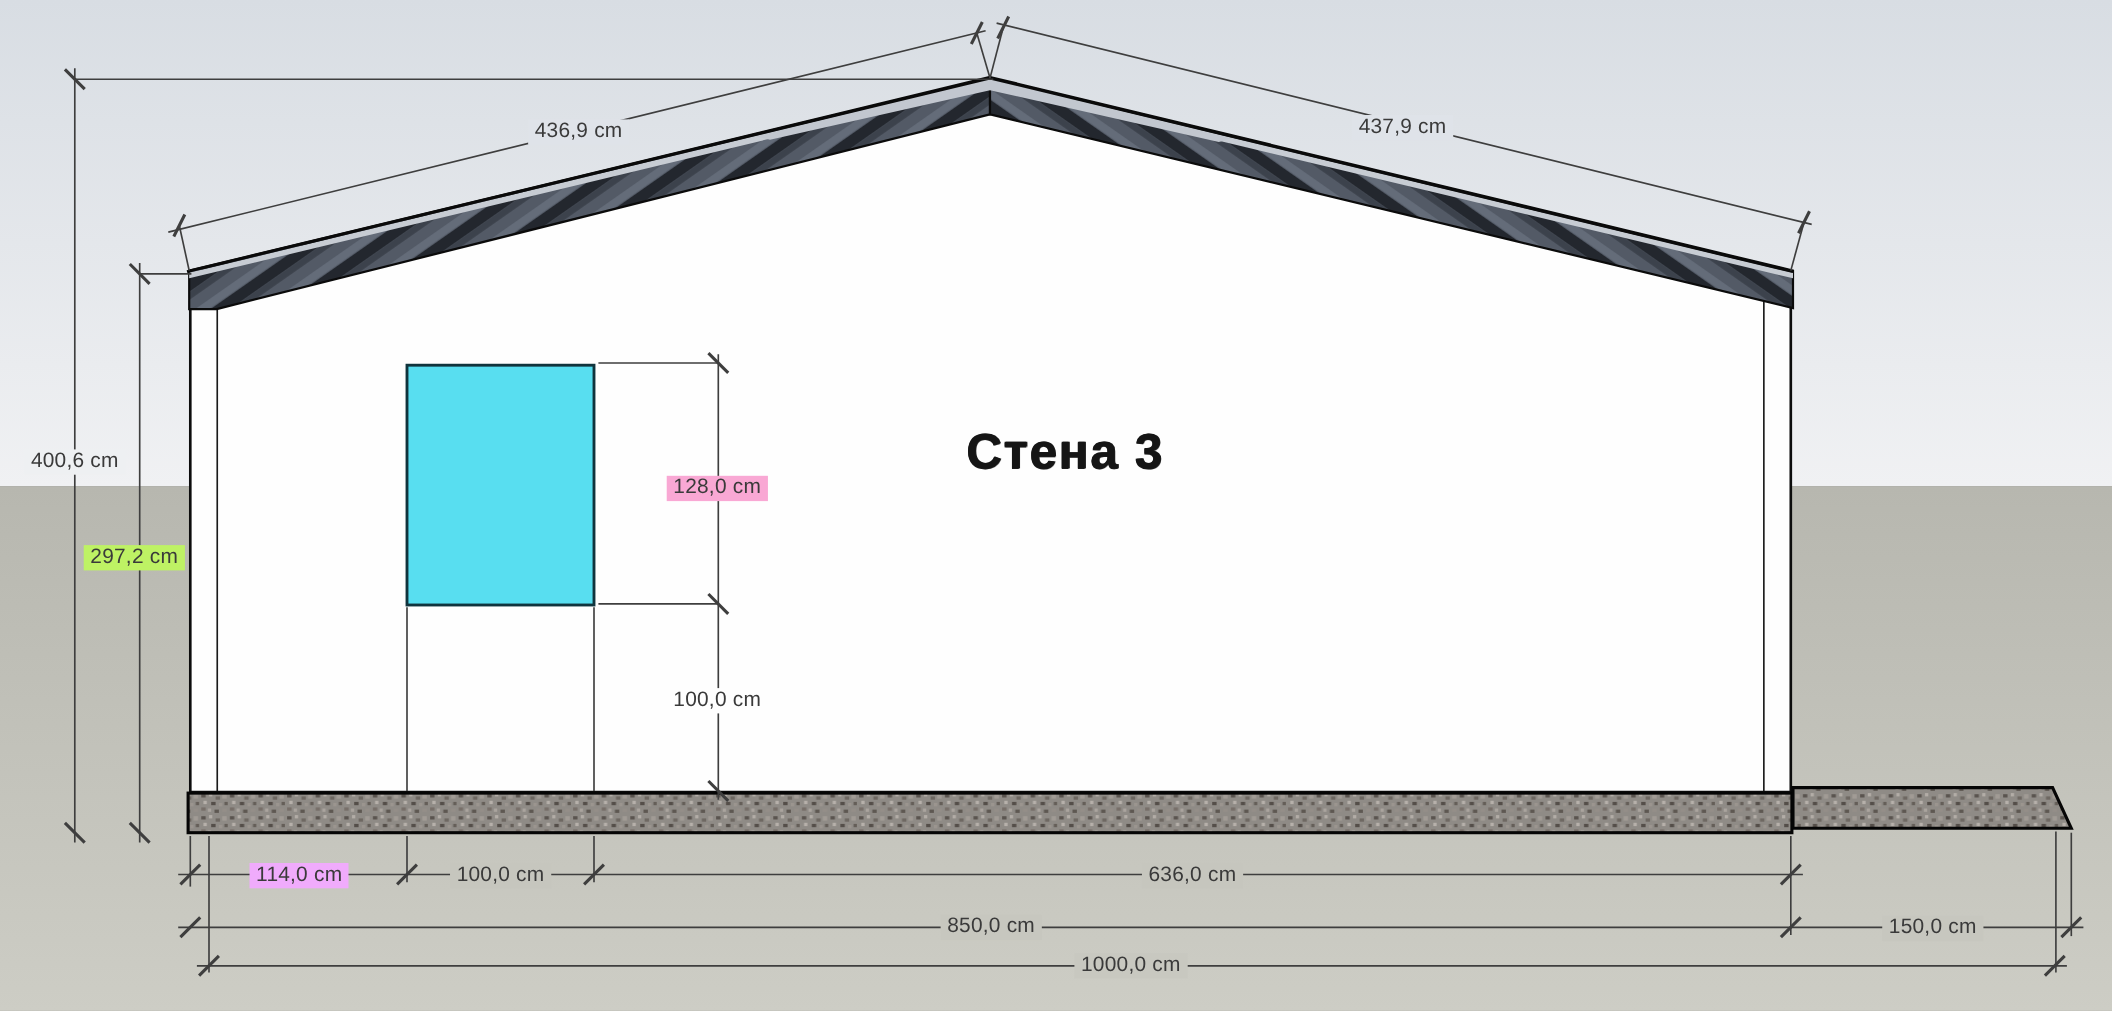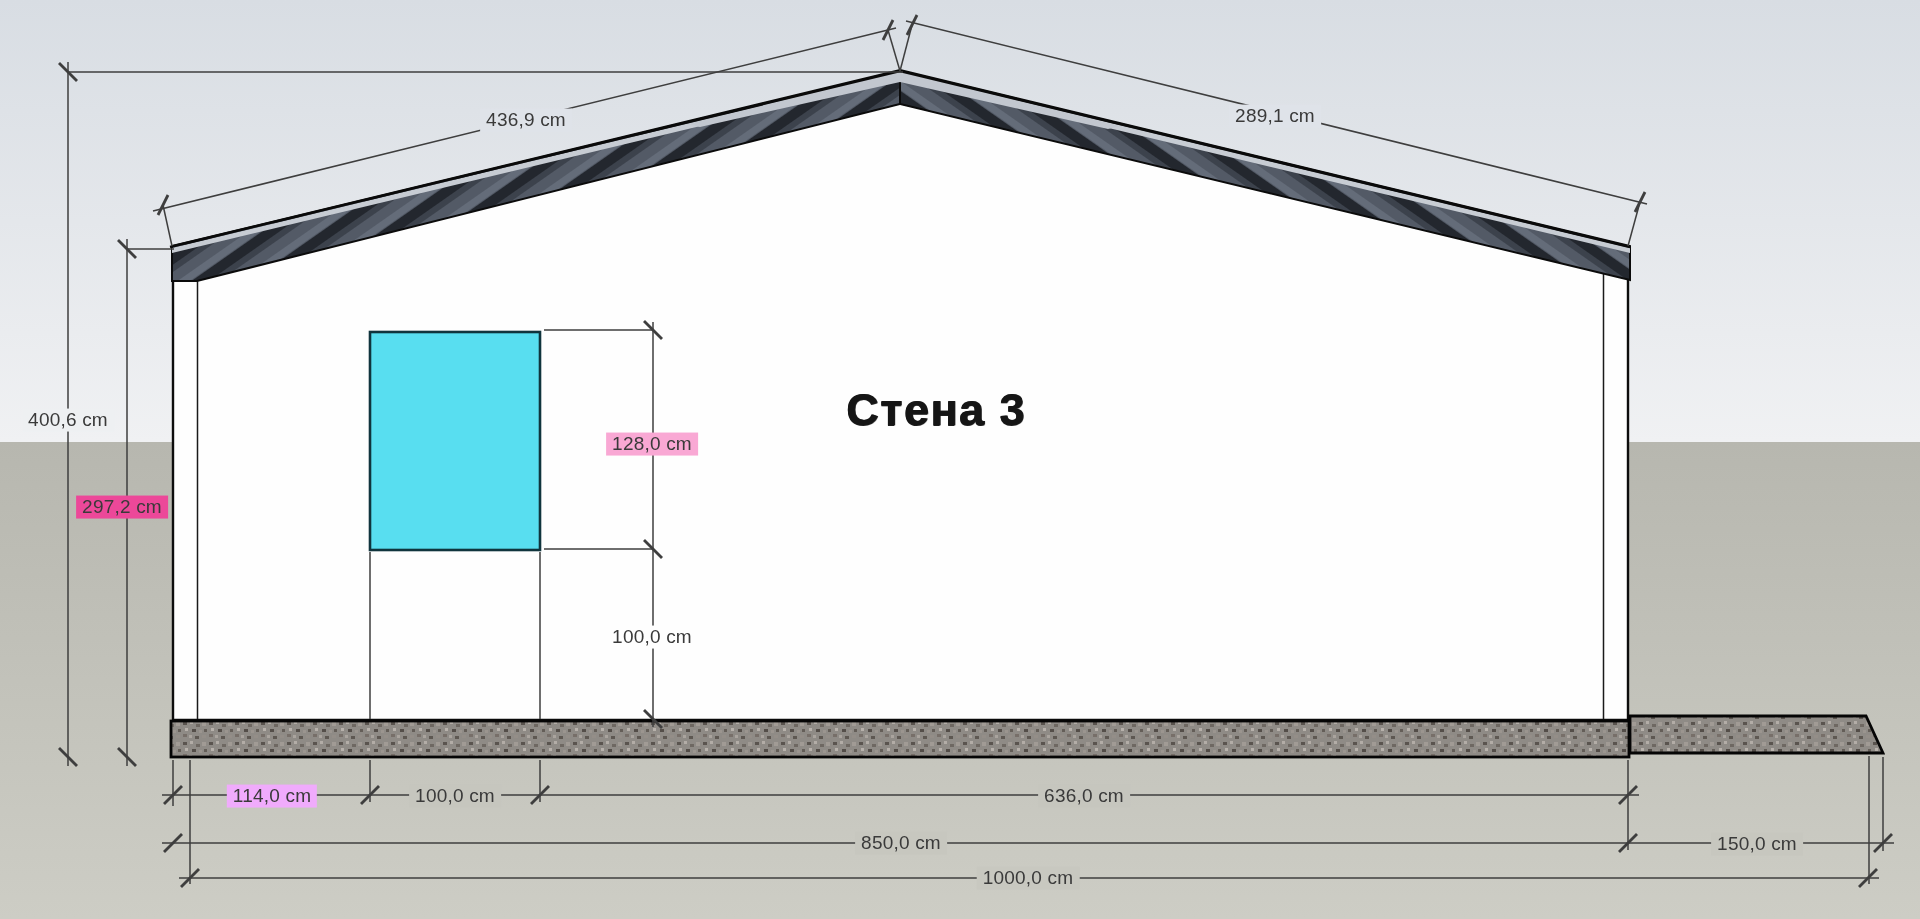--- a/index.html
+++ b/index.html
@@ -11,20 +11,21 @@
   .dim-label{
     position:absolute;transform:translate(-50%,-50%);
     font-size:19px;line-height:1.1;color:#3a3a3a;
     padding:1px 6px;white-space:nowrap;letter-spacing:.2px;
   }
   .wall-title{
     position:absolute;transform:translate(-50%,-50%);
     font-size:45px;font-weight:700;color:#151515;letter-spacing:1.5px;
     white-space:nowrap;
     text-shadow:1px 0 0 #1c1c1c,0 1px 0 #1c1c1c,1px 1px 0 rgba(20,20,20,.4);
+    margin-left:32px;
   }
 </style>
 </head>
 <body>
 
 <div id="viewport">
   <svg id="scene-svg" viewBox="0 0 1920 919">
     <defs>
       <linearGradient id="skyG" x1="0" y1="0" x2="0" y2="1">
         <stop offset="0" stop-color="#d8dde3"></stop>
@@ -155,23 +156,23 @@
 
       <g>
         <path d="M179,878 H1879"></path>
         <path d="M181,887 L199,869" stroke-width="2.8"></path>
         <path d="M1859,887 L1877,869" stroke-width="2.8"></path>
       </g>
     </g>
   </svg>
 
   <span class="dim-label" style="left:526px;top:120px;background:#dfe3e9;">436,9 cm</span>
-  <span class="dim-label" style="left:1275px;top:116px;background:#dfe3e9;">289,1 cm</span>
+  <span class="dim-label" style="left:1275px;top:116px;background:#dfe3e9;">437,9 cm</span>
   <span class="dim-label" style="left:68px;top:420px;background:#eef0f2;">400,6 cm</span>
-  <span class="dim-label" style="left:122px;top:507px;background:#ec4899;">297,2 cm</span>
+  <span class="dim-label" style="left:122px;top:507px;background:#bef264;">297,2 cm</span>
   <span class="dim-label" style="left:652px;top:444px;background:#f9a8d4;text-align:right;">128,0 cm</span>
   <span class="dim-label" style="left:652px;top:637px;background:#fefefe;">100,0 cm</span>
   <span class="dim-label" style="left:272px;top:796px;background:#f0abfc;">114,0 cm</span>
   <span class="dim-label" style="left:455px;top:796px;background:#c6c6be;">100,0 cm</span>
   <span class="dim-label" style="left:1084px;top:796px;background:#c6c6be;">636,0 cm</span>
   <span class="dim-label" style="left:901px;top:843px;background:#c7c7bf;text-align:center;">850,0 cm</span>
   <span class="dim-label" style="left:1757px;top:844px;background:#c7c7bf;">150,0 cm</span>
   <span class="dim-label" style="left:1028px;top:878px;background:#c8c8c0;">1000,0 cm</span>
 
   <span class="wall-title" style="left:936px;top:410px;">Стена 3</span>

